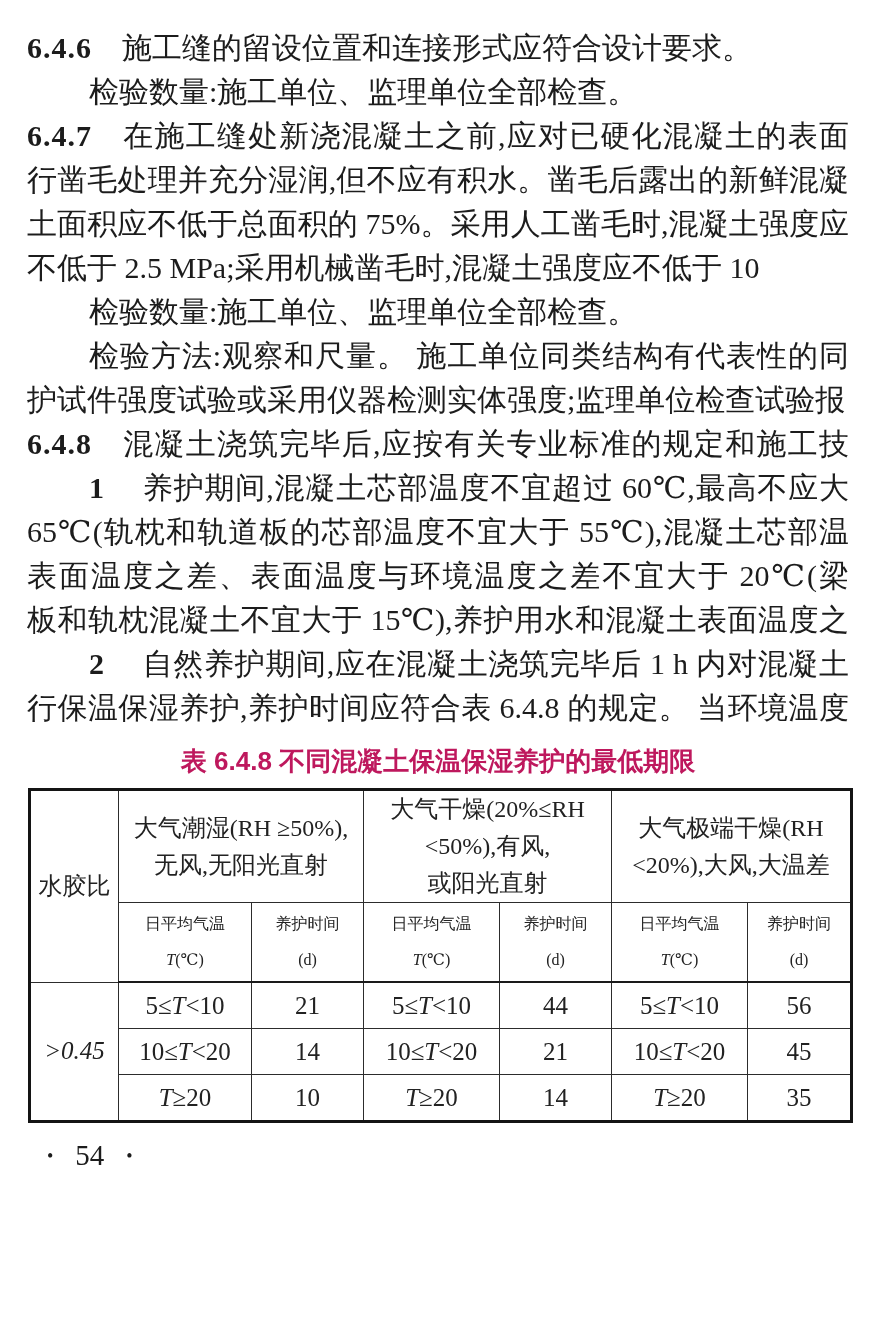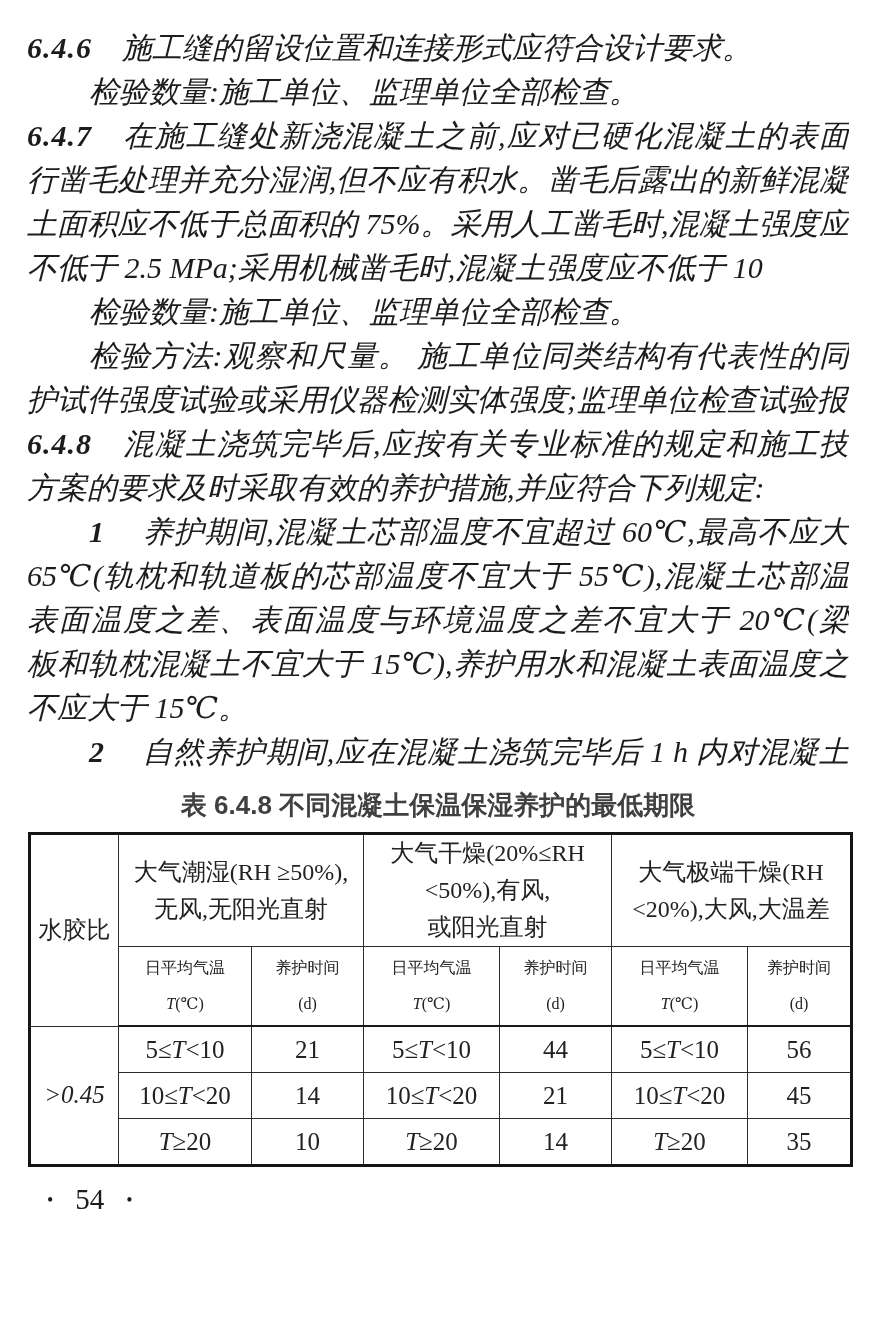--- a/index.html
+++ b/index.html
@@ -2,33 +2,33 @@
 <html><head>
 <meta charset="utf-8">
 <style>
   html,body{margin:0;padding:0;}
   body{
     width:874px;height:1343px;background:#ffffff;overflow:hidden;
     font-family:"Liberation Serif","DejaVu Serif",serif;color:#1c1c1c;
     -webkit-font-smoothing:antialiased;
   }
   .page{padding:26px 24px 0 27px;box-sizing:border-box;width:874px;}
-  .textblock{width:822px;font-style:italic;}
+  .textblock{width:822px;}
   .line{
     font-size:30px;line-height:44px;height:44px;overflow:hidden;
     text-align:justify;text-align-last:justify;
   }
   .line.end{text-align:left;text-align-last:left;}
   .line.ind{text-indent:62px;}
   b.cnum{font-weight:700;margin-right:30px;letter-spacing:1px;}
   b.inum{font-weight:700;margin-right:38px;}
   .table-title{
     width:822px;text-align:center;font-family:"Liberation Sans","DejaVu Sans",sans-serif;
     font-weight:700;font-size:26px;line-height:34px;margin-top:14px;margin-bottom:10px;
-    color:#404040;
+    color:#be185d;
   }
   table.curing{
     width:822px;border-collapse:collapse;table-layout:fixed;
     border:3px solid #141414;margin-left:1px;
   }
   table.curing td{
     border:1.5px solid #2c2c2c;text-align:center;vertical-align:middle;
     padding:0;font-size:25px;color:#222;
   }
   tr.grouprow td{height:104px;font-size:24px;line-height:37px;white-space:pre-line;}
@@ -58,29 +58,28 @@
     <div class="line">行凿毛处理并充分湿润,但不应有积水。凿毛后露出的新鲜混凝</div>
     <div class="line">土面积应不低于总面积的 75%。采用人工凿毛时,混凝土强度应</div>
     <div class="line end">不低于 2.5 MPa;采用机械凿毛时,混凝土强度应不低于 10 MPa。</div>
     <div class="line end ind">检验数量:施工单位、监理单位全部检查。</div>
     <div class="line ind">检验方法:观察和尺量。 施工单位同类结构有代表性的同条件养</div>
     <div class="line end">护试件强度试验或采用仪器检测实体强度;监理单位检查试验报告。</div>
   </div>
 
   <div class="textblock">
     <div class="line"><b class="cnum">6.4.8</b><span>混凝土浇筑完毕后,应按有关专业标准的规定和施工技术</span></div>
-    <div class="line end">方案的要求及时采取有效的养护措施,并应符合下列规定:</div>
 
     <div class="line ind"><b class="inum">1</b><span>养护期间,混凝土芯部温度不宜超过 60℃,最高不应大于</span></div>
     <div class="line">65℃(轨枕和轨道板的芯部温度不宜大于 55℃),混凝土芯部温度与</div>
     <div class="line">表面温度之差、表面温度与环境温度之差不宜大于 20℃(梁体、轨道</div>
     <div class="line">板和轨枕混凝土不宜大于 15℃),养护用水和混凝土表面温度之差</div>
-    <div class="line end">不应大于 15℃。</div>
 
     <div class="line ind"><b class="inum">2</b><span>自然养护期间,应在混凝土浇筑完毕后 1 h 内对混凝土进</span></div>
+    <div class="line">行保温保湿养护,养护时间应符合表 6.4.8 的规定。 当环境温度</div>
   </div>
 
   <div class="table-title">表 6.4.8  不同混凝土保温保湿养护的最低期限</div>
 
   <table class="curing">
     <colgroup>
       <col style="width:89px">
         <col style="width:133px">
         <col style="width:112px">
       <col style="width:136px">

